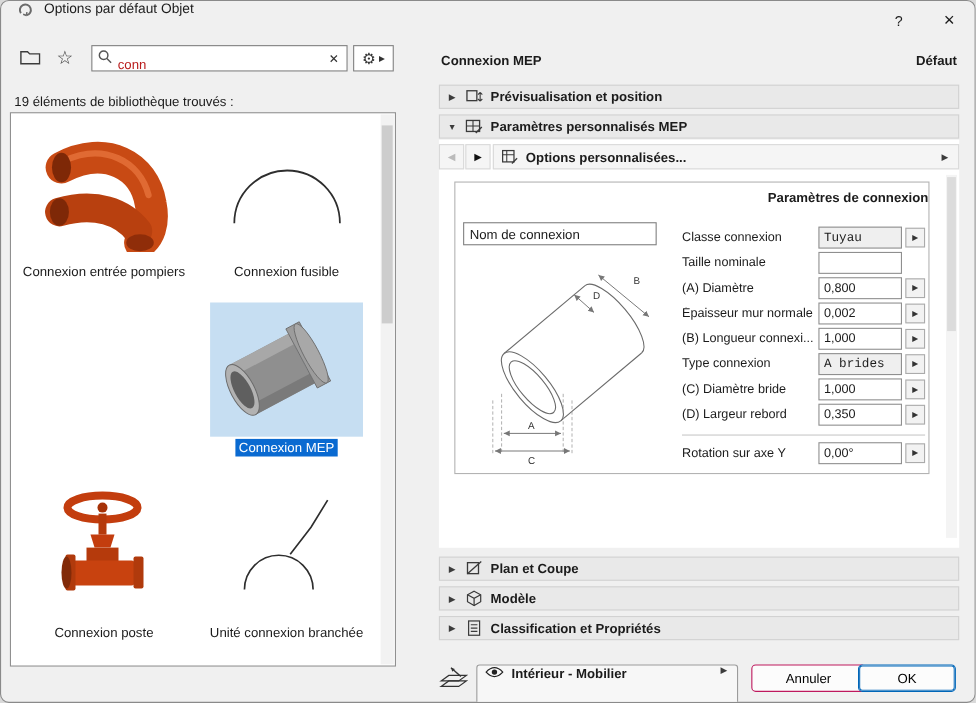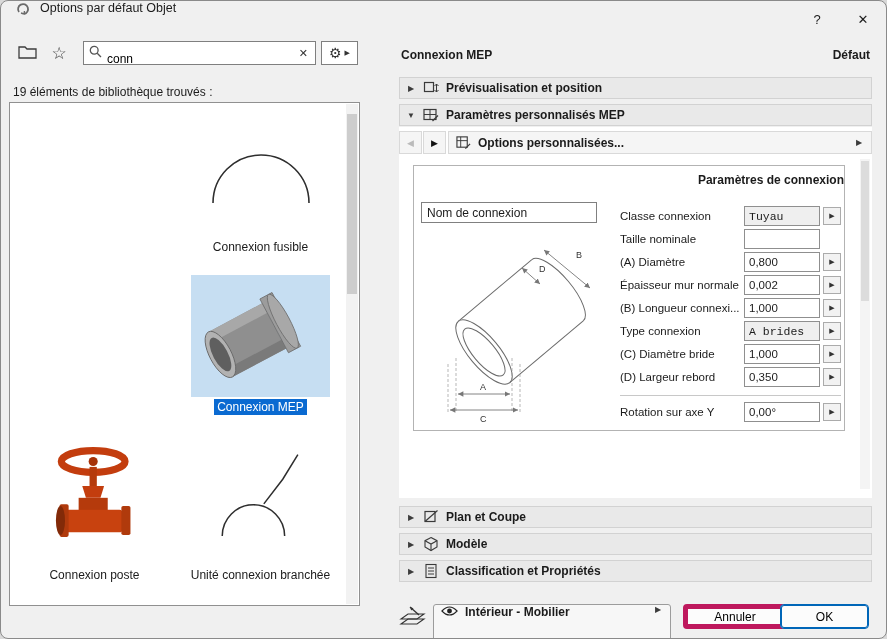--- a/index.html
+++ b/index.html
@@ -12,21 +12,21 @@
   .title{font-size:12.5px;}
   .tb-btn{position:absolute;top:0;height:36px;width:46px;border:none;background:transparent;font-size:13px;color:#1b1b1b;cursor:pointer;font-family:inherit;}
   .tb-help{right:46px;}
   .tb-close{right:0;}
 
   
   .icon-btn{position:absolute;border:none;background:transparent;cursor:pointer;display:flex;align-items:center;justify-content:center;font-family:inherit;color:#3c3c3c;}
   .folder-btn{left:12px;top:40px;width:28px;height:24px;}
   .star-btn{left:44px;top:40px;width:28px;height:24px;font-size:17px;}
   .searchbox{position:absolute;left:82px;top:40px;width:233px;height:24px;border:1px solid #7f7f7f;background:#fff;display:flex;align-items:center;padding:0 5px;gap:5px;}
-  .searchbox input{flex:1;border:none;outline:none;font:12px "Liberation Sans",sans-serif;min-width:0;background:transparent;color:#000000;margin-top:12px;}
+  .searchbox input{flex:1;border:none;outline:none;font:12px "Liberation Sans",sans-serif;min-width:0;background:transparent;color:#b91c1c;margin-top:12px;}
   .clear-btn{border:none;background:none;font-size:11px;color:#333;cursor:pointer;padding:0 2px;font-family:inherit;}
   .gear-btn{position:absolute;left:320px;top:40px;width:37px;height:24px;border:1px solid #7f7f7f;background:#fff;display:flex;align-items:center;justify-content:center;gap:3px;cursor:pointer;font-family:inherit;}
   .gear-glyph{font-size:14px;color:#333;}
   .mini-arrow{font-size:7px;color:#333;}
   .results{position:absolute;left:12px;top:84px;color:#1b1b1b;}
 
   
   .lib-list{position:absolute;left:8px;top:101px;width:351px;height:504px;background:#fff;border:1px solid #909090;}
   .lib-item{position:absolute;width:165px;cursor:pointer;}
   .thumb{height:128px;display:flex;align-items:center;justify-content:center;}
@@ -62,21 +62,21 @@
   .pfield{position:absolute;left:124px;top:0;width:76px;height:20px;border:1px solid #8f8f8f;background:#fff;font-size:11.5px;padding:3px 4px;overflow:hidden;white-space:nowrap;cursor:text;}
   .pfield.drop{background:#efefef;cursor:pointer;font-family:Liberation Mono, monospace;}
   .pbtn{position:absolute;left:203px;top:1px;width:18px;height:18px;border:1px solid #ababab;background:#f2f2f2;font-size:7px;color:#333;display:flex;align-items:center;justify-content:center;cursor:pointer;font-family:inherit;}
   .sep{position:absolute;left:206px;top:229px;width:221px;border-top:1px solid #c8c8c8;}
 
   
   .layers-btn{left:396px;top:604px;width:32px;height:24px;}
   .eye-ctrl{position:absolute;left:432px;top:603px;width:238px;height:40px;border:1px solid #9c9c9c;border-radius:3px;background:#f7f7f7;display:flex;align-items:flex-start;padding:0 7px;gap:7px;font-weight:bold;cursor:pointer;}
   .eye-spacer{flex:1;}
   .btn{position:absolute;top:603px;height:25px;border-radius:4px;background:#fcfcfc;font:12px "Liberation Sans",sans-serif;cursor:pointer;}
-  .btn-cancel{left:682px;width:104px;border:5px solid #be185d;}
+  .btn-cancel{left:682px;width:104px;border:1px solid #be185d;}
   .btn-ok{left:779px;width:89px;border:1px solid #0066b8;box-shadow:inset 0 0 0 1px #0066b8;}
 </style>
 </head>
 <body>
 
 <div class="window">
 
   <div class="titlebar">
     <span>
       <svg width="16" height="16" viewBox="0 0 16 16">
@@ -110,20 +110,33 @@
     <button class="clear-btn">✕</button>
   </div>
   <button class="gear-btn">
     <span class="gear-glyph">⚙</span>
     <span class="mini-arrow">▶</span>
   </button>
   <div class="results">19 éléments de bibliothèque trouvés :</div>
 
   <div class="lib-list">
 
+    <div class="lib-item" style="left:2px;top:6px;">
+      <div class="thumb">
+        <svg width="135" height="112" viewBox="0 0 140 115">
+          <path d="M30,36 C72,14 108,34 114,70 C118,90 112,102 104,107" stroke="#c84a14" stroke-width="30" fill="none" stroke-linecap="round"></path>
+          <path d="M28,78 C62,68 88,78 102,96" stroke="#b8400f" stroke-width="27" fill="none" stroke-linecap="round"></path>
+          <path d="M32,30 C70,12 104,30 112,62" stroke="#e06a33" stroke-width="6" fill="none" stroke-linecap="round"></path>
+          <ellipse cx="30" cy="36" rx="9" ry="14" fill="#7e2807"></ellipse>
+          <ellipse cx="28" cy="78" rx="9" ry="13" fill="#7e2807"></ellipse>
+          <ellipse cx="104" cy="107" rx="13" ry="8" fill="#8f2d09"></ellipse>
+        </svg>
+      </div>
+      <div class="lbl-wrap"><span class="lbl">Connexion entrée pompiers</span></div>
+    </div>
 
     <div class="lib-item" style="left:168px;top:6px;">
       <div class="thumb">
         <svg width="120" height="72" viewBox="0 0 120 72">
             <path d="M12,66 A48,48 0 0 1 108,66" fill="none" stroke="#2e2e2e" stroke-width="1.6"></path>
           </svg>
       </div>
       <div class="lbl-wrap"><span class="lbl">Connexion fusible</span></div>
     </div>
 

